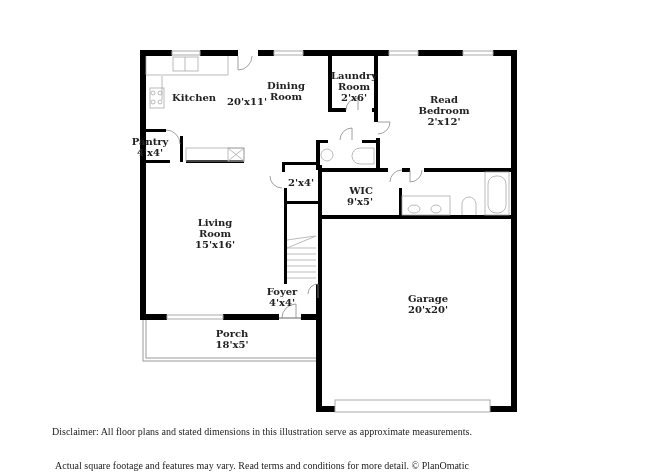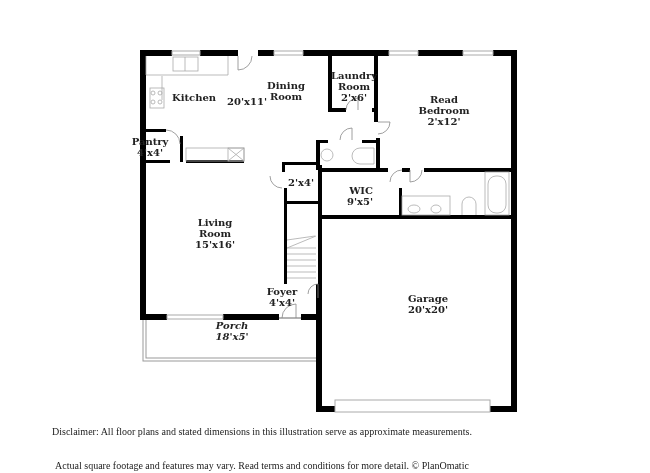--- a/index.html
+++ b/index.html
@@ -174,21 +174,21 @@
 </div>
 <div class="lbl" style="left:215px;top:217px;">
   <span class="n">Living</span>
   <span class="n">Room</span>
   <span class="d">15'x16'</span>
 </div>
 <div class="lbl sm" style="left:282px;top:286px;text-align:center;">
   <span class="n">Foyer</span>
   <span class="d">4'x4'</span>
 </div>
-<div class="lbl" style="left:232px;top:320px;font-style:italic;">
+<div class="lbl" style="left:232px;top:328px;">
   <span class="n">Porch</span>
   <span class="d">18'x5'</span>
 </div>
 <div class="lbl" style="left:428px;top:293px;">
   <span class="n">Garage</span>
   <span class="d">20'x20'</span>
 </div>
 
 <div class="disclaimer" style="top:426px;">Disclaimer: All floor plans and stated dimensions in this illustration serve as approximate measurements.</div>
 <div class="disclaimer" style="top:460px;">Actual square footage and features may vary. Read terms and conditions for more detail. © PlanOmatic</div>

